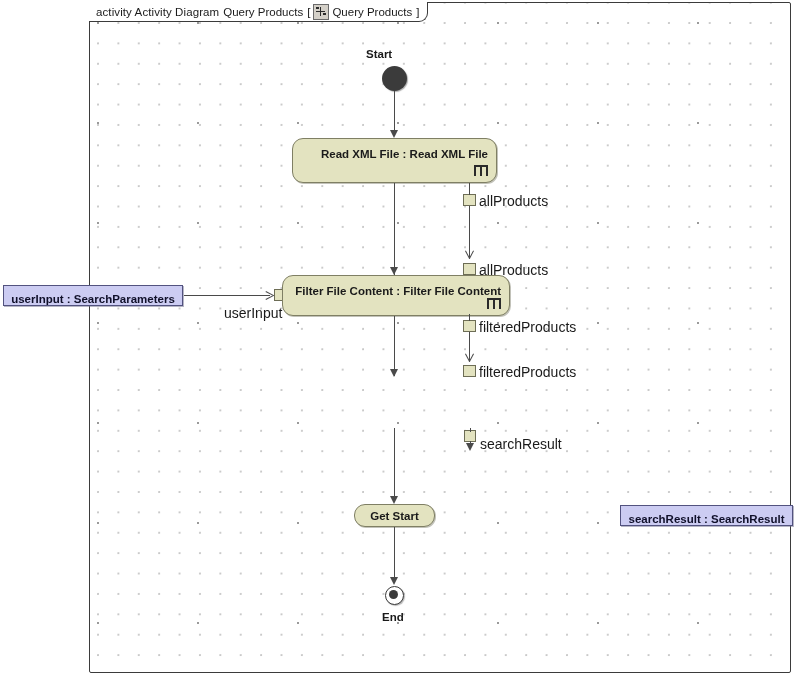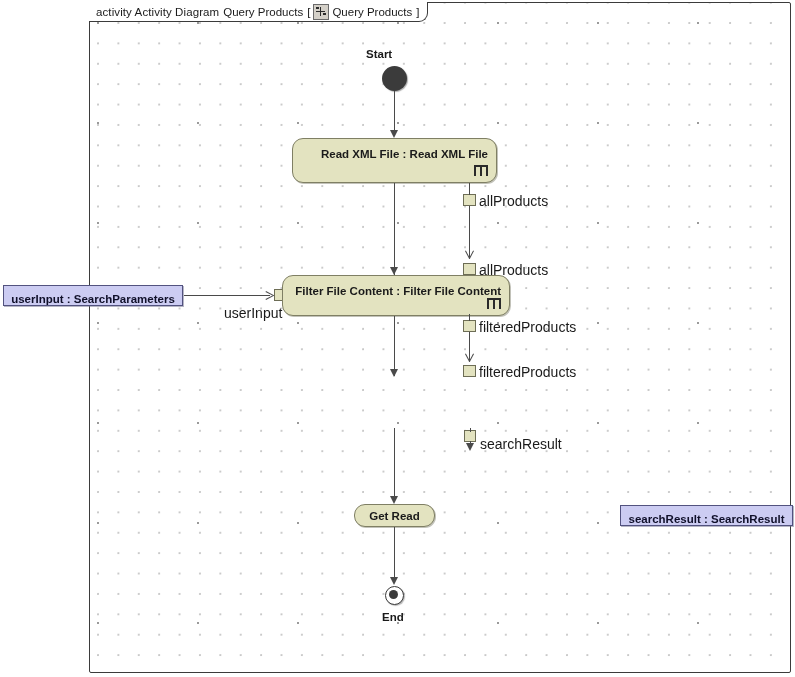--- a/index.html
+++ b/index.html
@@ -337,21 +337,21 @@
   <div class="pin" style="left:464px; top:430px; width:12px; height:12px;"></div>
   <div class="pinlabel" style="left:480px; top:436px;">searchResult</div>
   <div class="vline" style="left:470px; top:428px; height:4px;"></div>
   <div class="vline" style="left:470px; top:441px; height:6px;"></div>
   <div class="arrow-down" style="left:466px; top:443px;"></div>
 
   <div class="vline" style="left:394px; top:428px; height:74px;"></div>
   <div class="arrow-down" style="left:390px; top:496px;"></div>
 
   <div class="node action-simple" style="left:354px; top:504px; width:81px; height:23px;">
-    <span>Get Read</span>
+    <span>Get Start</span>
   </div>
 
   <div class="vline" style="left:394px; top:527px; height:56px;"></div>
   <div class="arrow-down" style="left:390px; top:577px;"></div>
 
   <div class="node final" style="left:385px; top:586px;"></div>
   <div class="nodelabel" style="left:382px; top:611px;">End</div>
 
   <div class="node objnode" style="left:620px; top:505px; width:173px; height:21px;">
     <span>searchResult : SearchResult</span>

